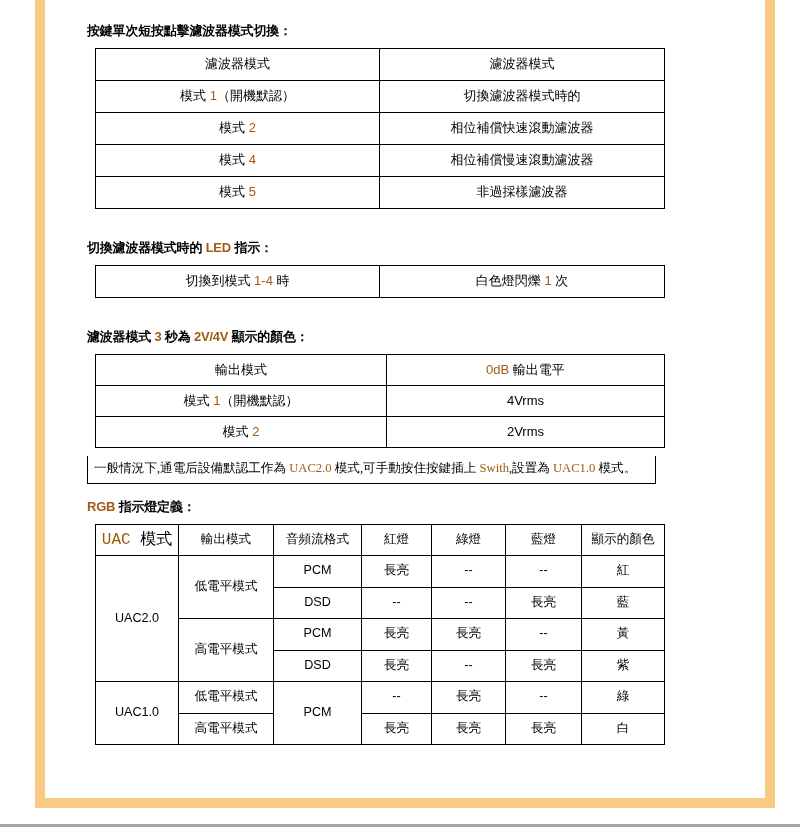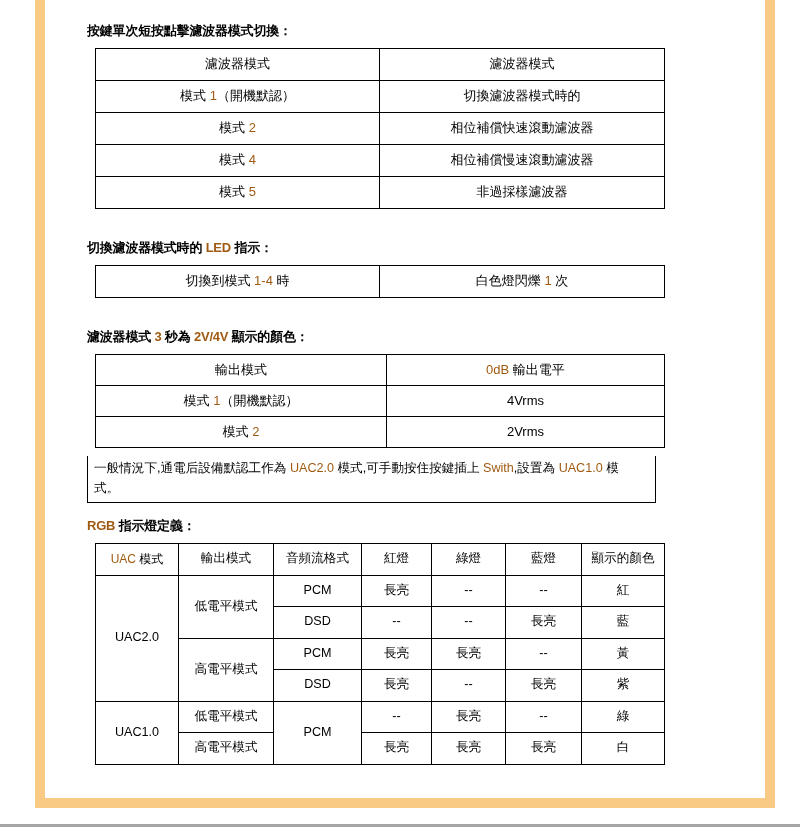--- a/index.html
+++ b/index.html
@@ -74,27 +74,28 @@
   .lat { color: #a05a12; }
   .note-box {
     border: 1.4px solid #000;
     border-top: 0;
     width: 569px;
     font-size: 12.6px;
     color: #000000;
     line-height: 1.55;
     padding: 3px 12px 4px 6px;
     text-align: left;
+    font-family: Liberation Serif, serif;
   }
   table.rgb { width: 569px; }
   table.rgb td {
     font-size: 12.6px;
     height: 31.5px;
   }
-  table.rgb td.small { font-size: 12px; }
+  table.rgb td.small { font-size: 16px; font-family: Liberation Mono, monospace; }
 </style>
 </head>
 <body>
 
 <div class="frame-top"></div>
 <div class="page-frame"></div>
 <div class="bottom-rule"></div>
 
 <div class="content">
 

